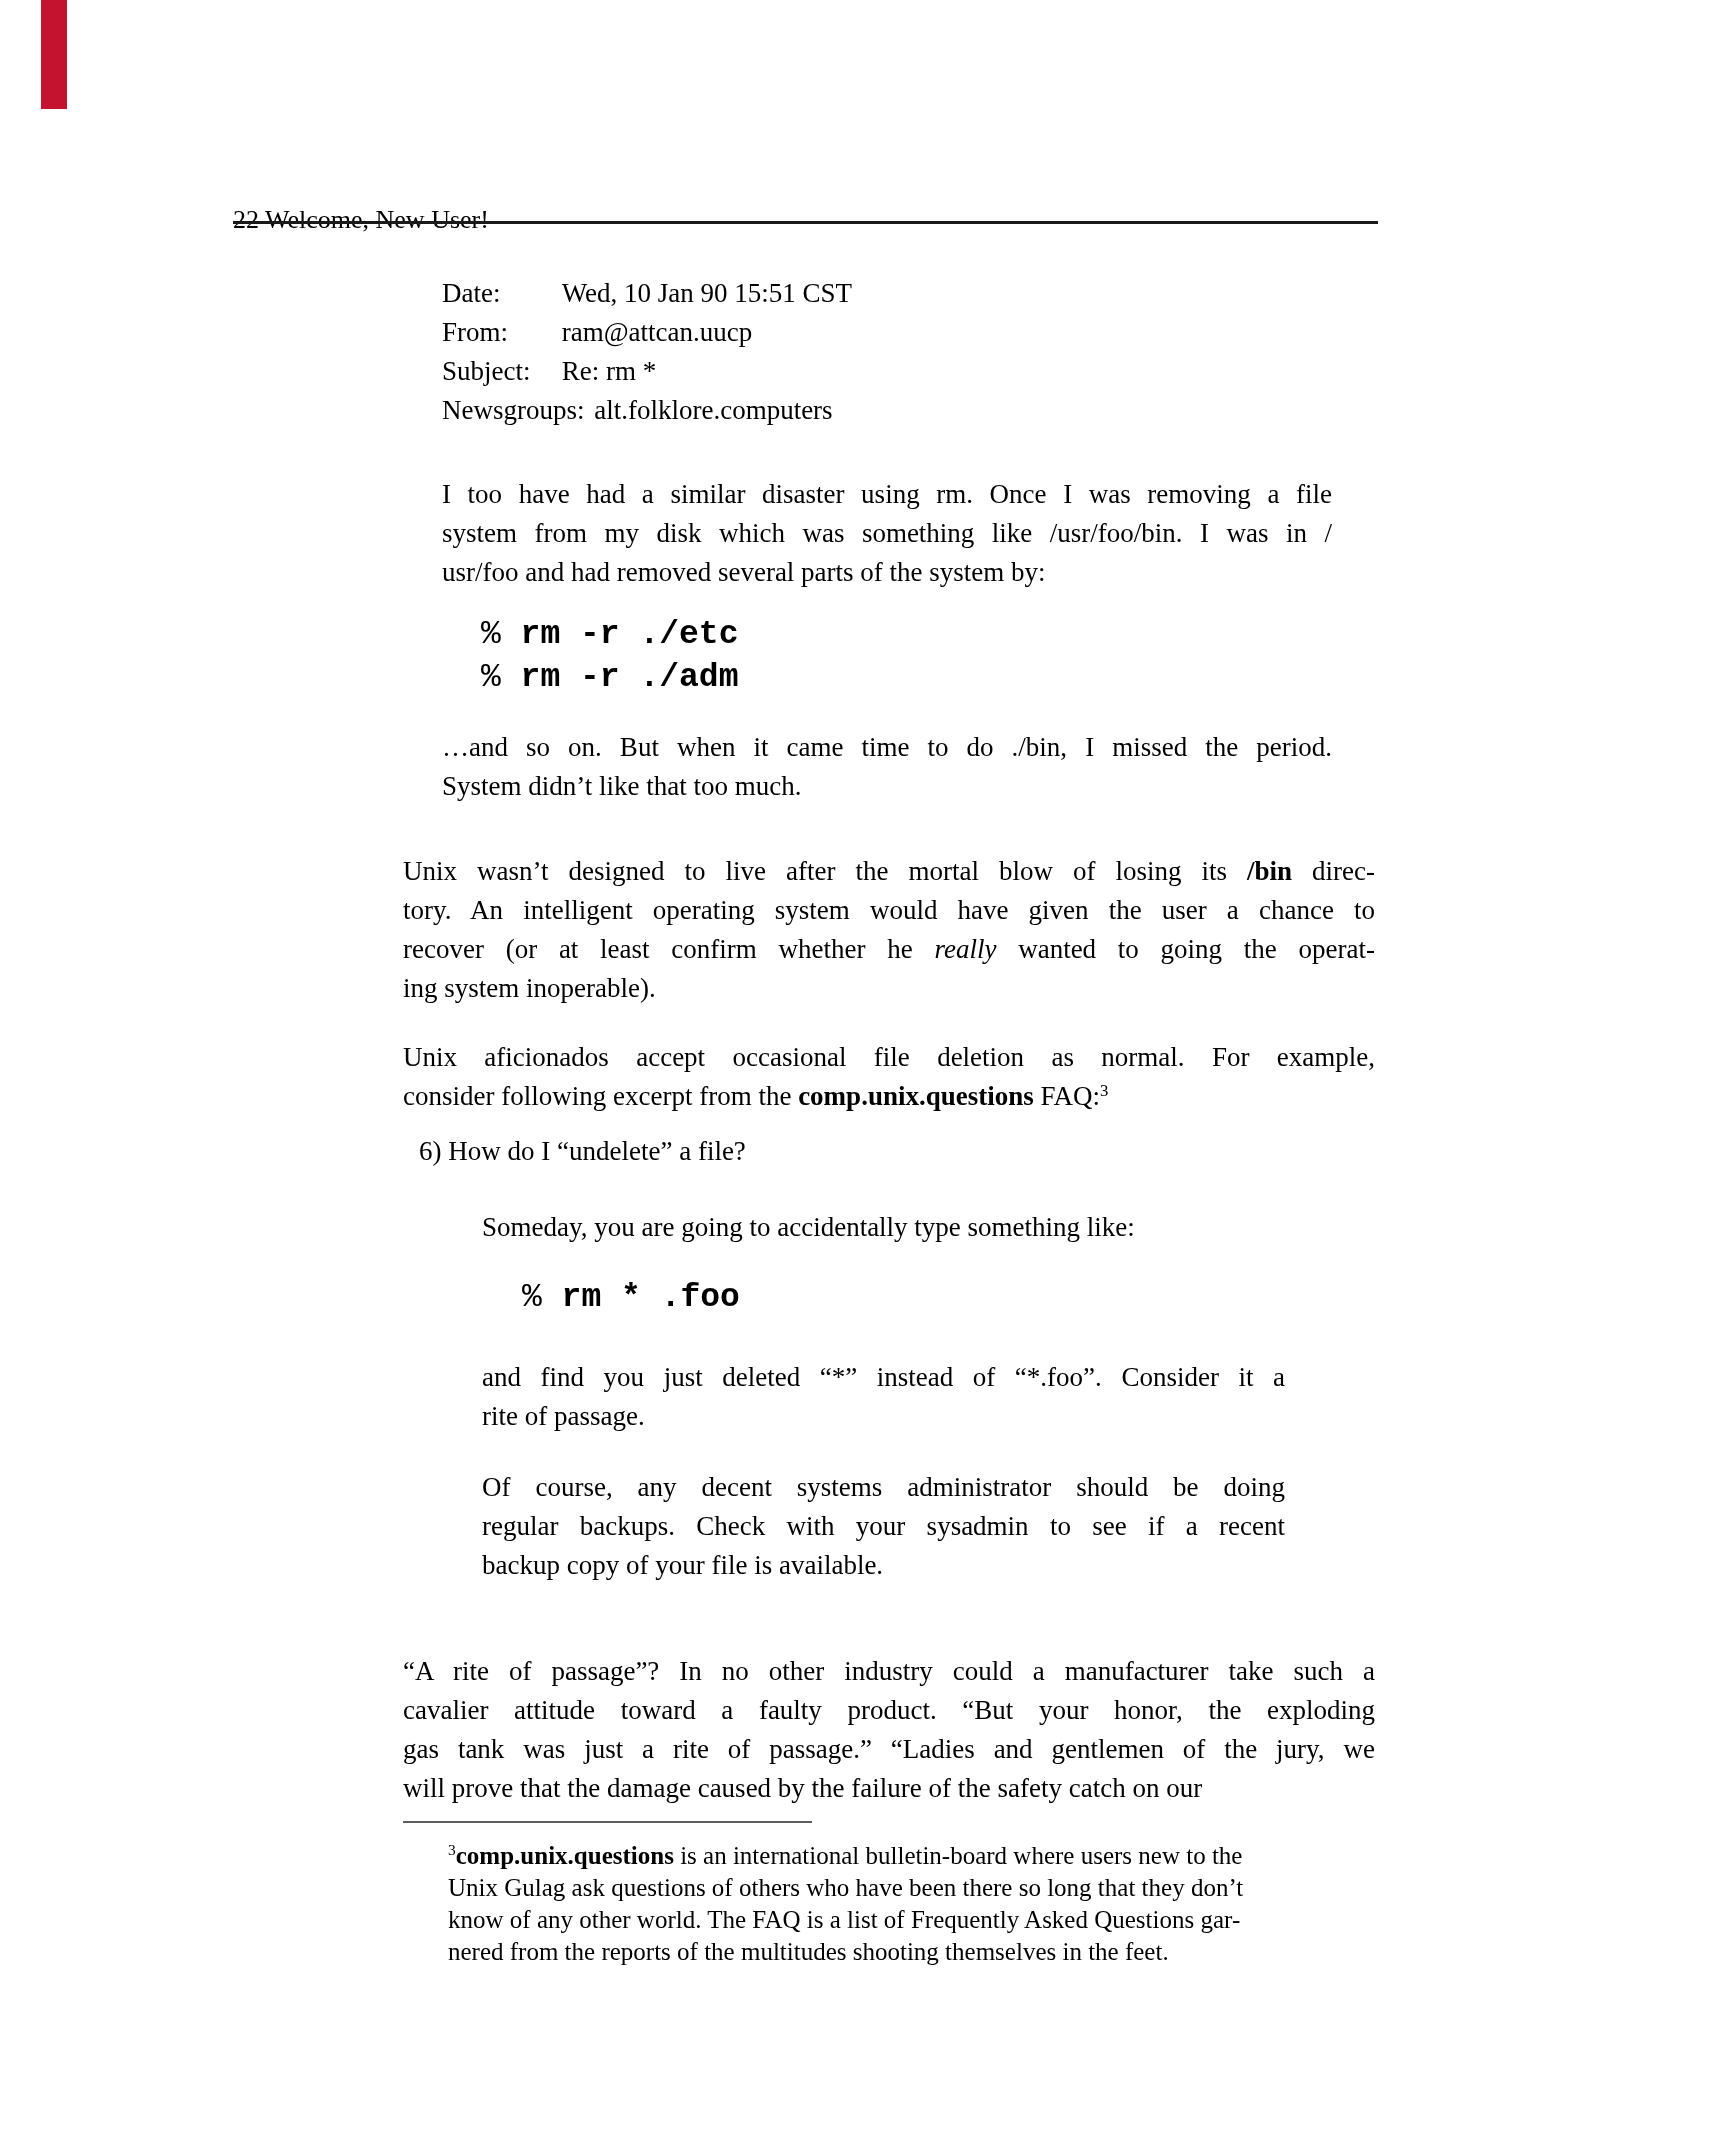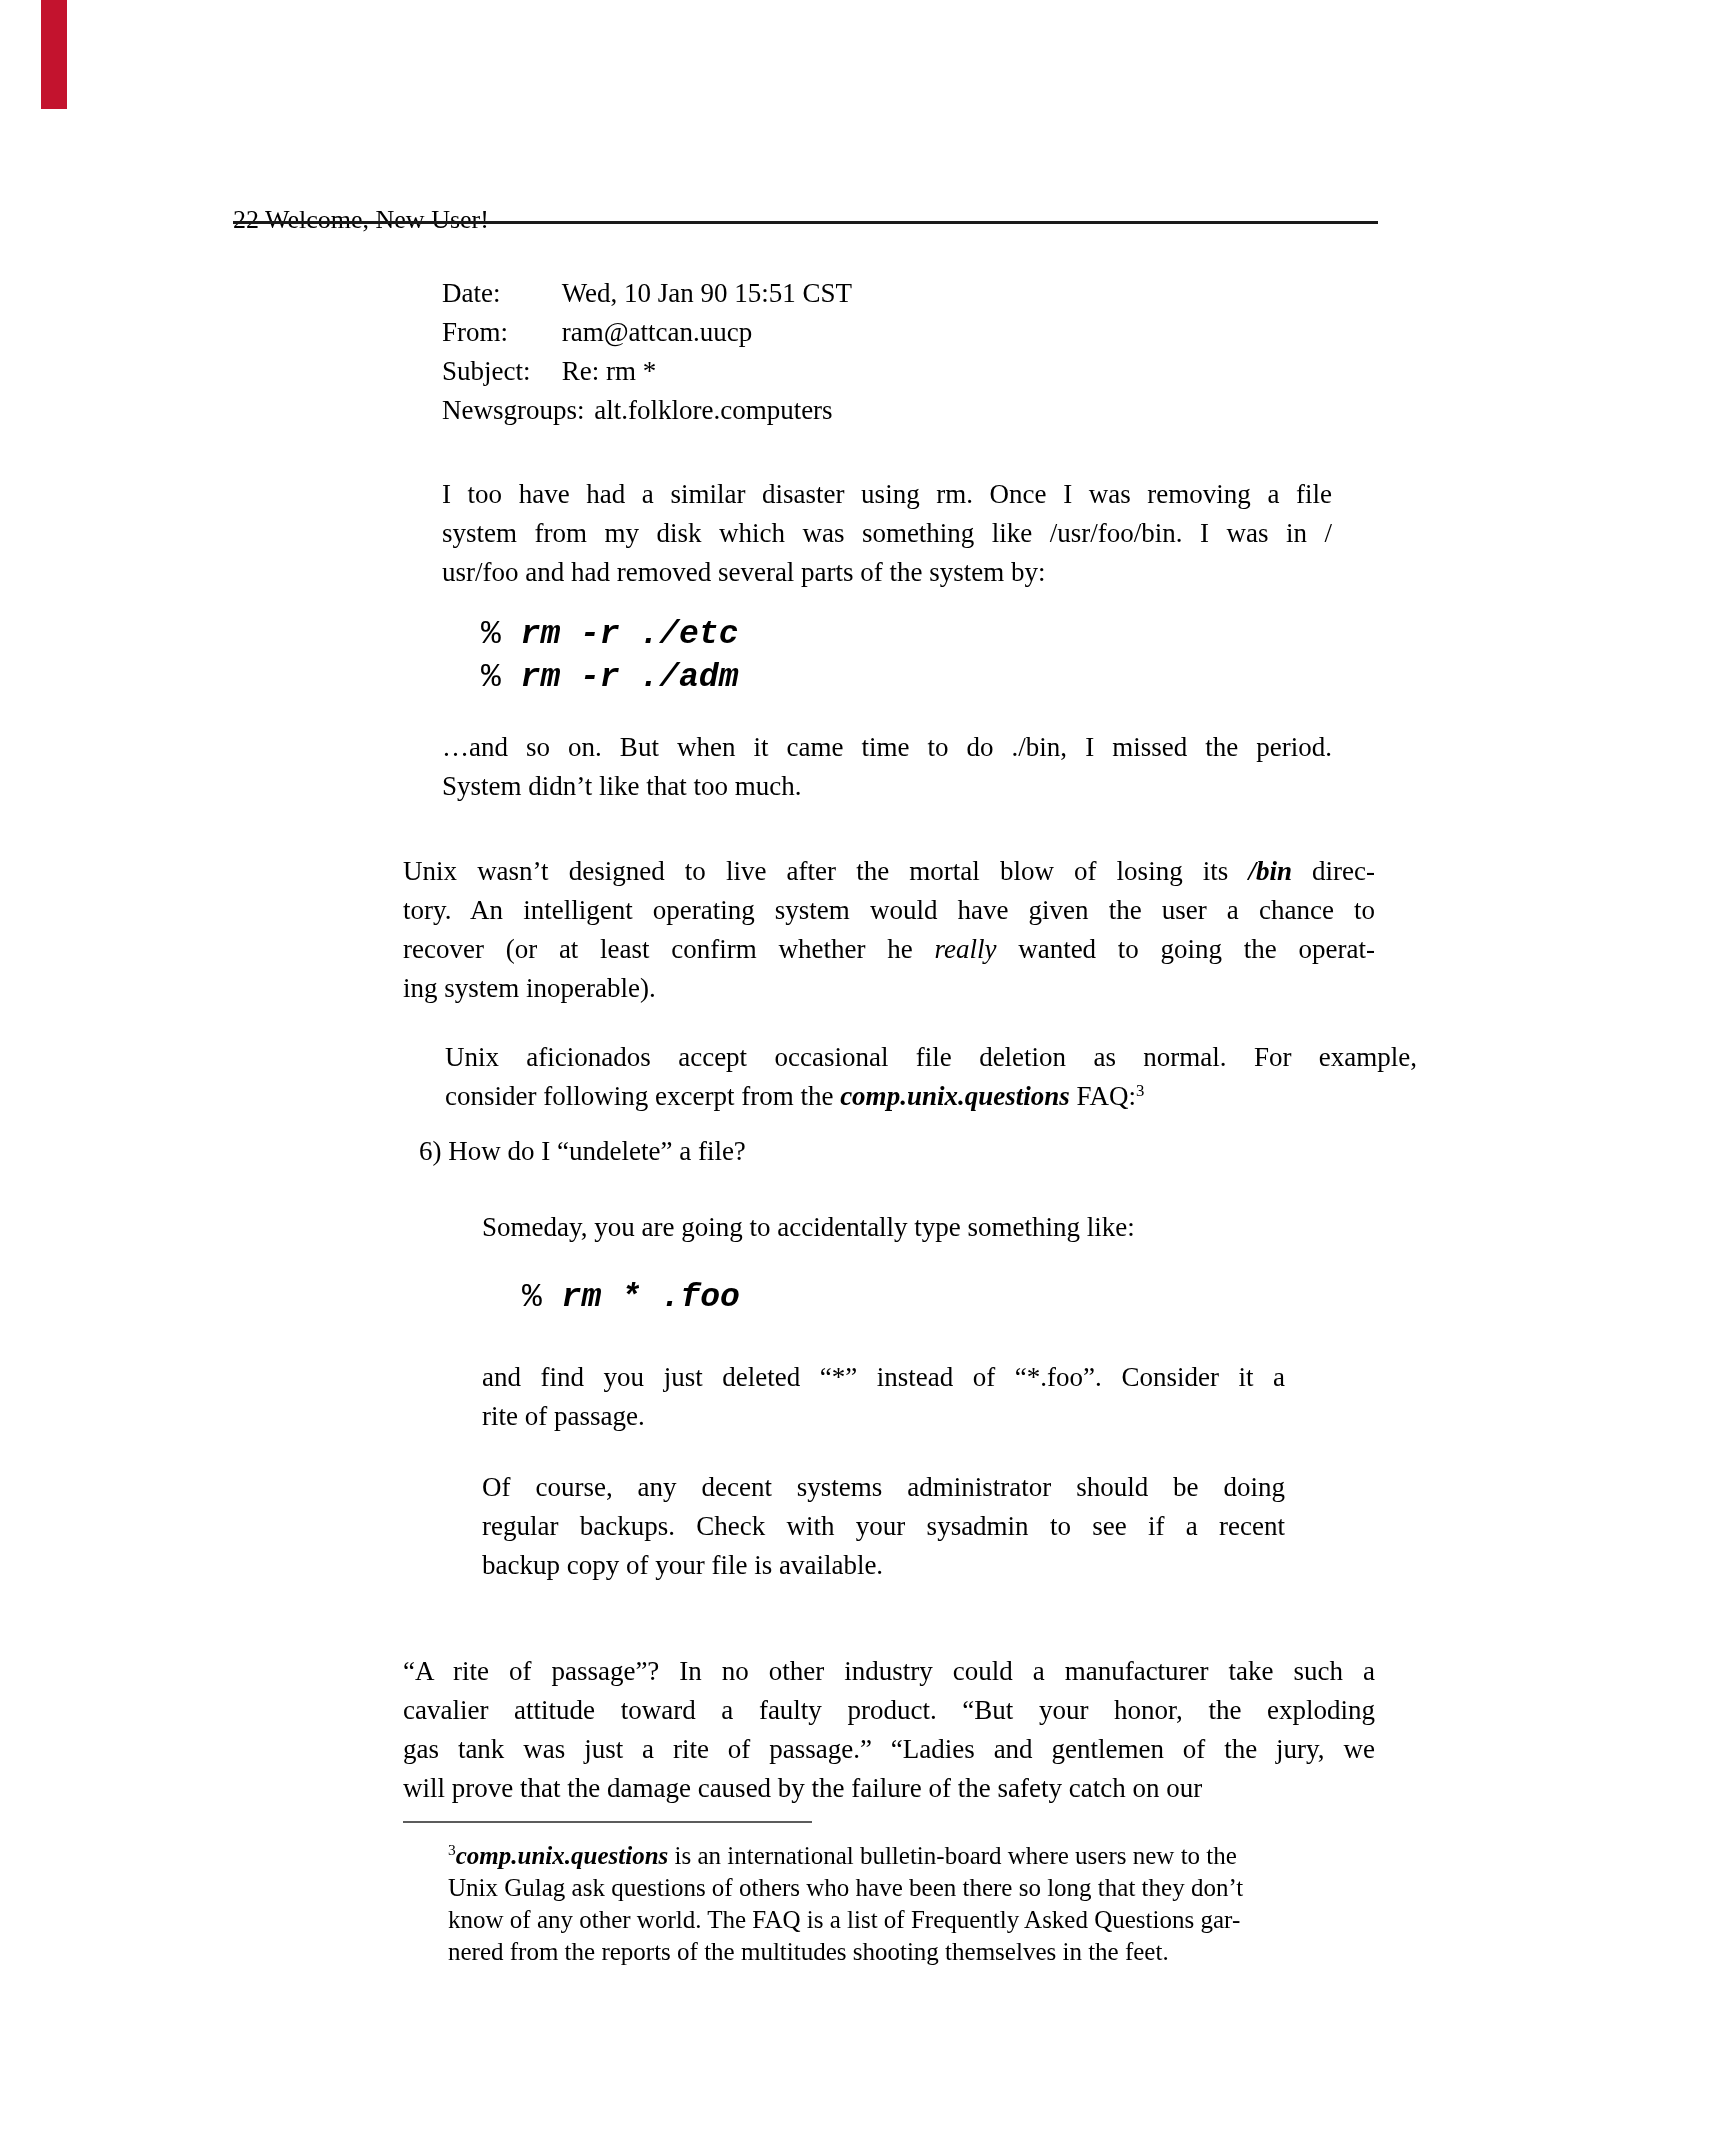--- a/index.html
+++ b/index.html
@@ -48,37 +48,37 @@
     position: absolute;
     font-size: 27px;
     line-height: 39px;
   }
   .block .line { white-space: nowrap; }
   .block .line.just {
     white-space: normal;
     text-align: justify;
     text-align-last: justify;
   }
-  .b   { font-weight: bold; font-style: italic; }
+  .b   { font-weight: bold; }
   .i   { font-style: italic; }
   .sup { font-size: 0.62em; vertical-align: 0.55em; line-height: 0; }
   .mono {
     font-family: "Liberation Mono", monospace;
     font-size: 33px;
     white-space: pre;
   }
   .tab { display: inline-block; min-width: 110px; margin-right: 9.7px; }
 
   
   #blk-email    { left: 442px; top: 274px;  width: 951px;  }
   #blk-quote1   { left: 442px; top: 475px;  width: 890px;  }
   #blk-code1    { left: 481px; top: 613px;  line-height: 42px; }
   #blk-quote2   { left: 442px; top: 728px;  width: 890px;  }
   #blk-para1    { left: 403px; top: 852px;  width: 972px; }
-  #blk-para2    { left: 403px; top: 1038px; width: 972px; margin-left: 42px; }
+  #blk-para2    { left: 403px; top: 1038px; width: 972px; }
   #blk-list     { left: 419px; top: 1132px; width: 951px;  }
   #blk-someday  { left: 482px; top: 1208px; width: 873px;  }
   #blk-code2    { left: 522px; top: 1276px; line-height: 42px; }
   #blk-quote3   { left: 482px; top: 1358px; width: 803px;  }
   #blk-quote4   { left: 482px; top: 1468px; width: 803px;  }
   #blk-para3    { left: 403px; top: 1652px; width: 972px; }
   #blk-footnote { left: 403px; top: 1840px; width: 970px; font-size: 25px; line-height: 32px; margin-left: 45px; }
 </style>
 </head>
 <body>

